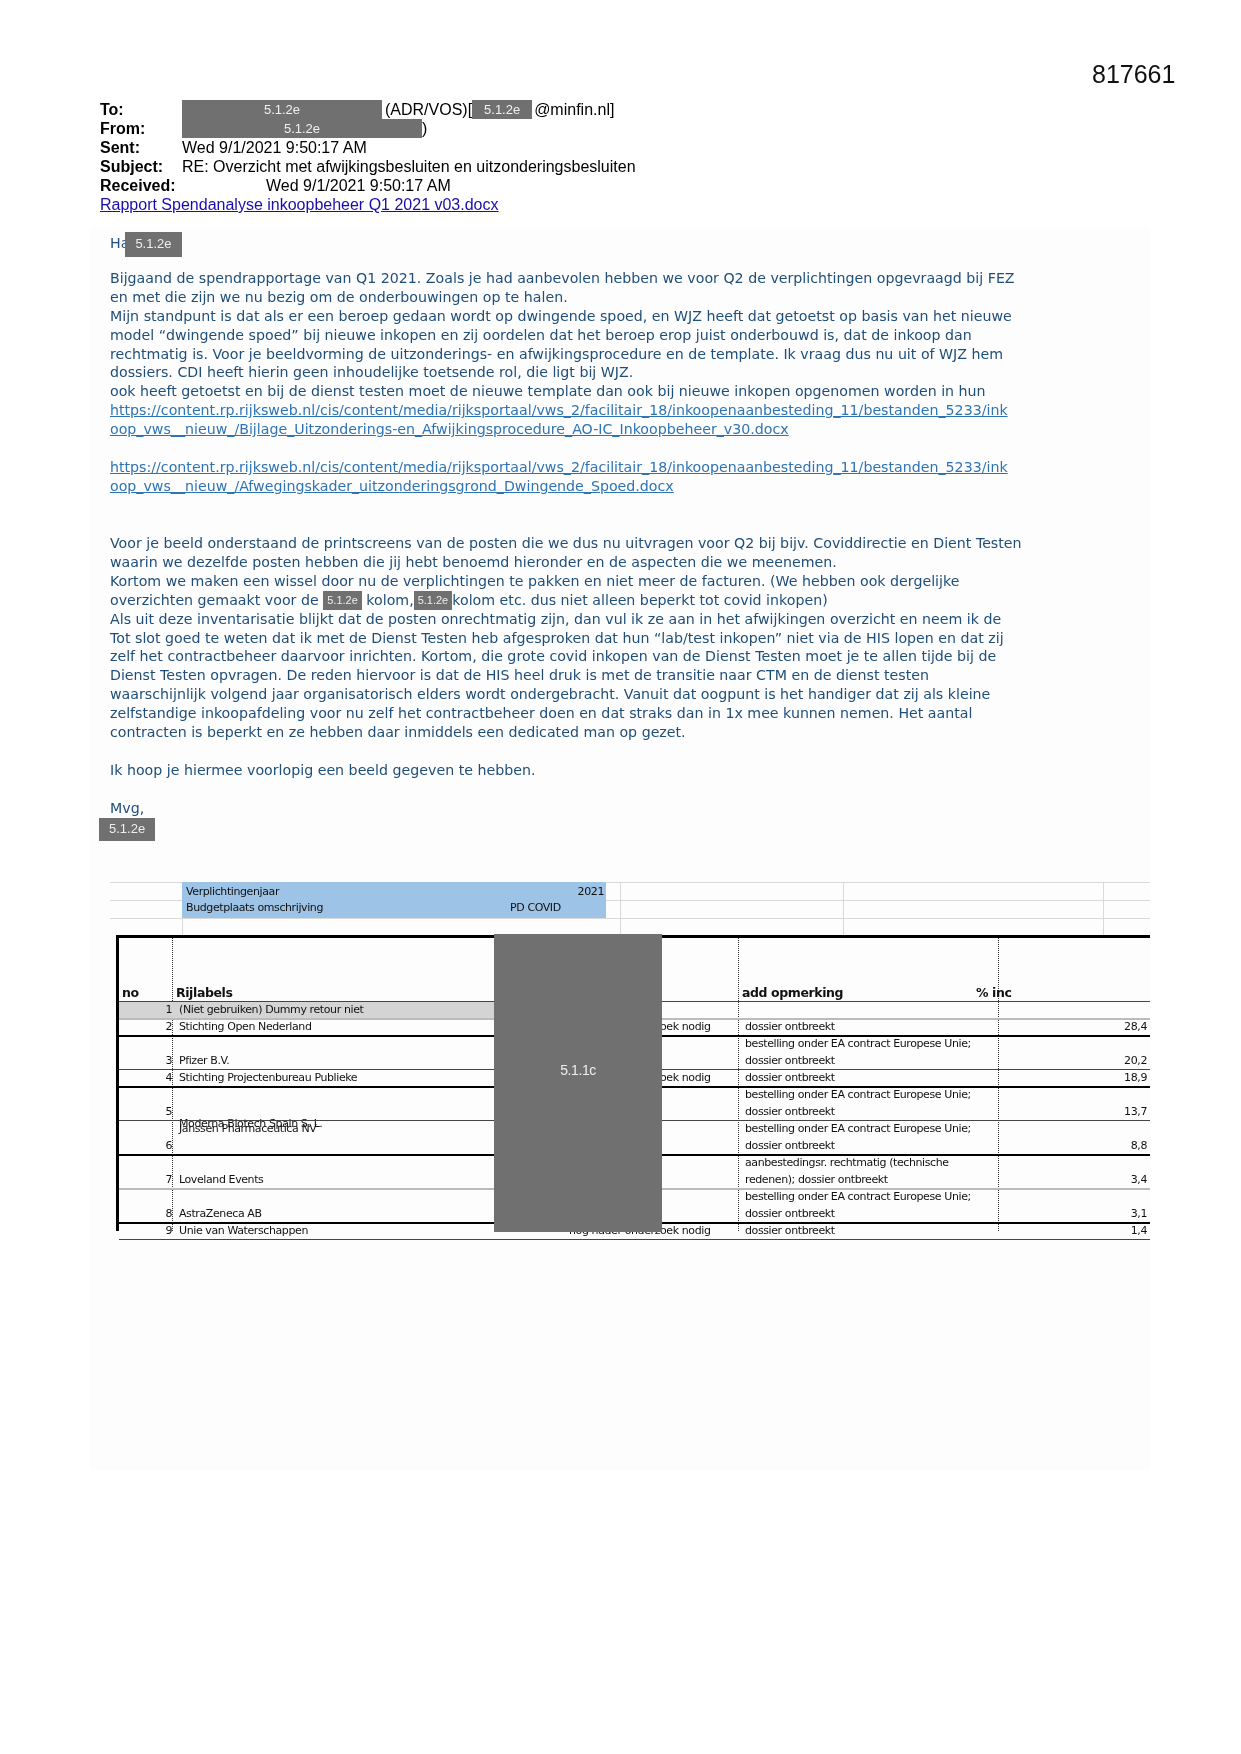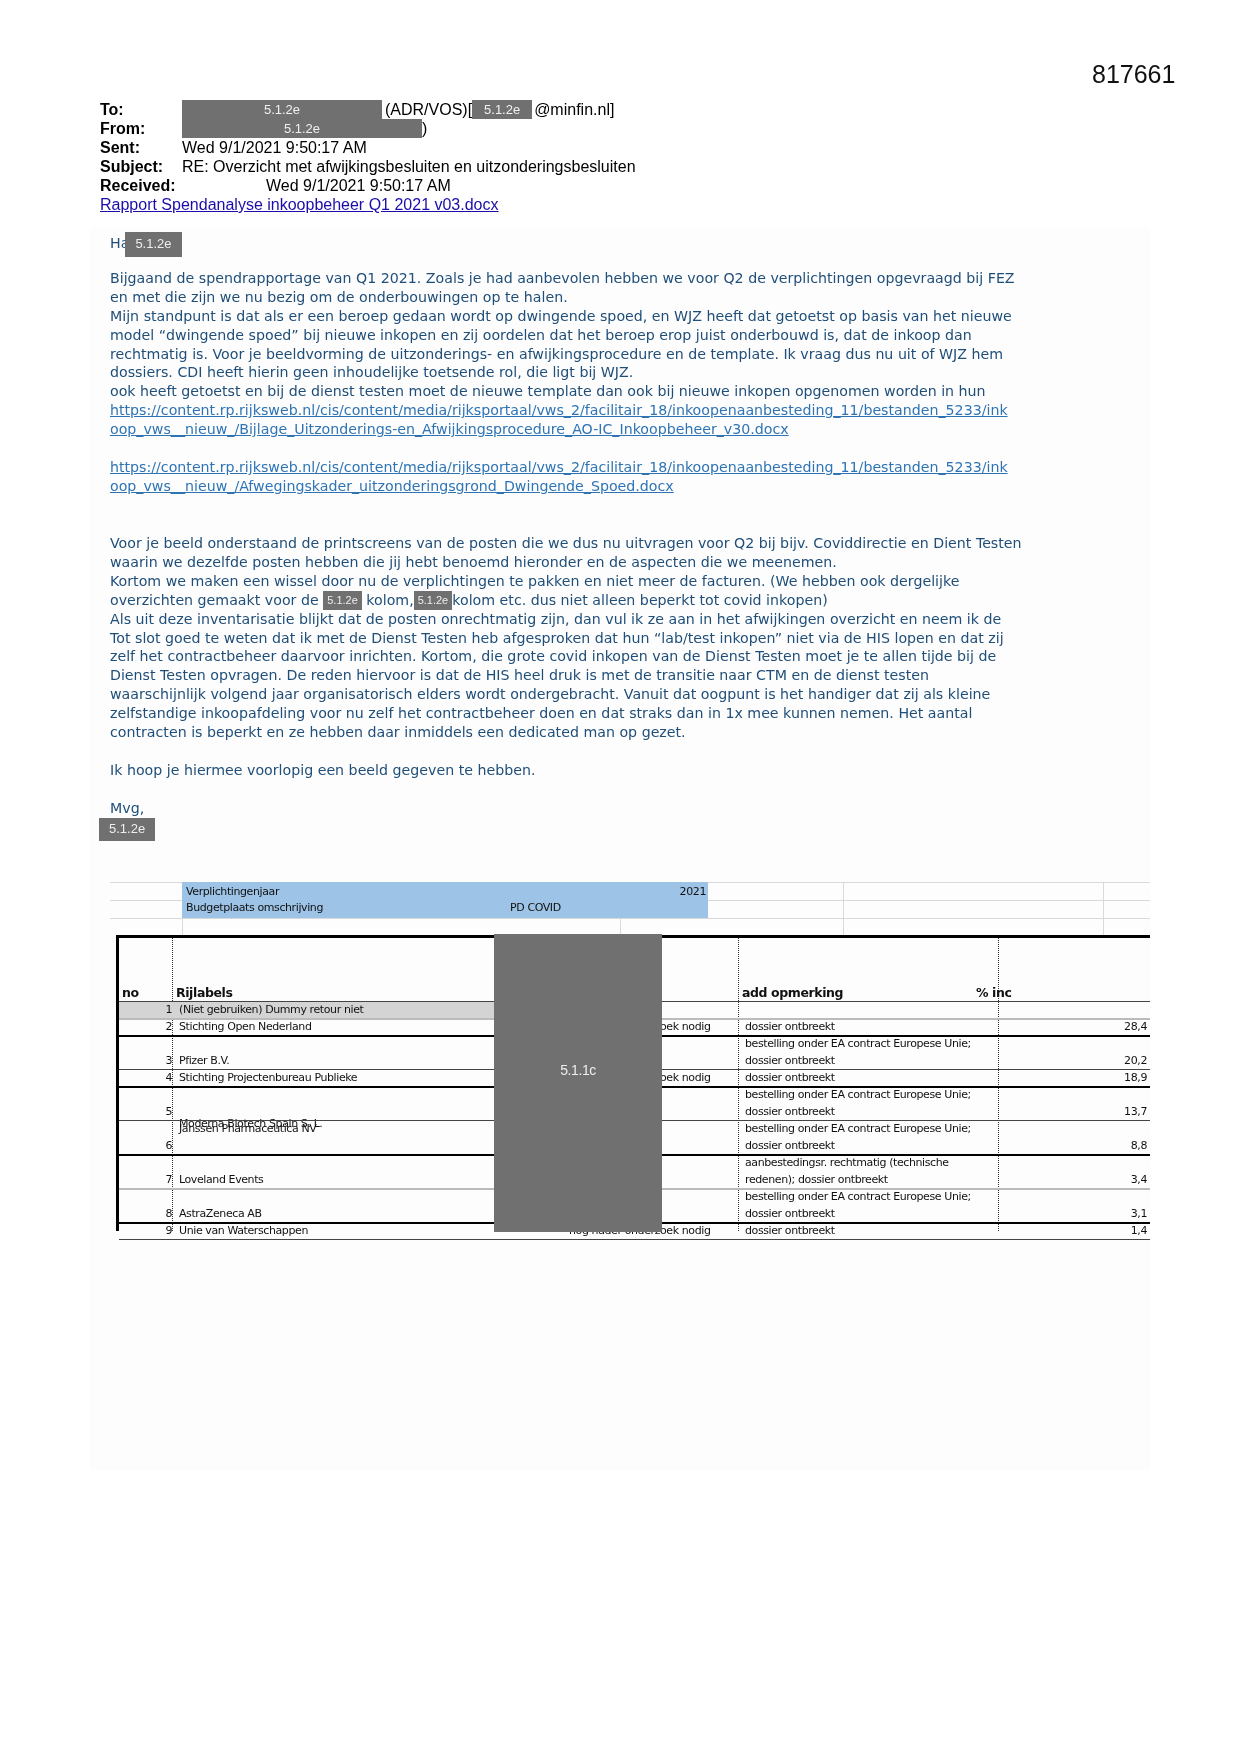--- a/index.html
+++ b/index.html
@@ -25,21 +25,21 @@
     font-family: "DejaVu Sans", sans-serif; font-size: 14.2px; line-height: 18.9px; color: #1f4e79;
   }
   .mail p { margin: 0; }
   .mail .gap { height: 19px; }
   .mail a { color: #2e74b5; text-decoration: underline; }
   .redact-sm { background: #707070; color: #eee; font-family: "Liberation Sans", sans-serif; font-size: 11px; padding: 2px 4px; display: inline-block; line-height: 15px; vertical-align: top; }
   .redact-hi { background: #707070; color: #eee; font-family: "Liberation Sans", sans-serif; font-size: 13px; padding: 3px 10px; display: inline-block; }
 
   .sheet { position: absolute; left: 110px; top: 882px; width: 1040px; height: 350px; font-family: "DejaVu Sans", sans-serif; font-size: 11px; color: #111; letter-spacing: -0.4px; }
   .gl { position: absolute; background: #d9d9d9; }
-  .blue { position: absolute; left: 72px; top: 0; width: 526px; height: 36px; background: #9dc3e6; }
+  .blue { position: absolute; left: 72px; top: 0; width: 424px; height: 36px; background: #9dc3e6; }
   .blue .t1 { position: absolute; left: 4px; top: 3px; }
   .blue .t2 { position: absolute; left: 4px; top: 19px; }
   .blue .v1 { position: absolute; right: 2px; top: 3px; }
   .blue .v2 { position: absolute; left: 328px; top: 19px; }
 
   .tbl-box { position: absolute; left: 6px; top: 53px; width: 1034px; height: 296px; }
   .thick-top { position: absolute; left: 0; top: 0; width: 1034px; height: 3px; background: #000; }
   .thick-left { position: absolute; left: 0; top: 0; width: 3px; height: 296px; background: #000; }
   .hdrcell { position: absolute; top: 50px; font-weight: bold; font-size: 12.5px; }
   .dotv { position: absolute; border-left: 1px dotted #333; }

